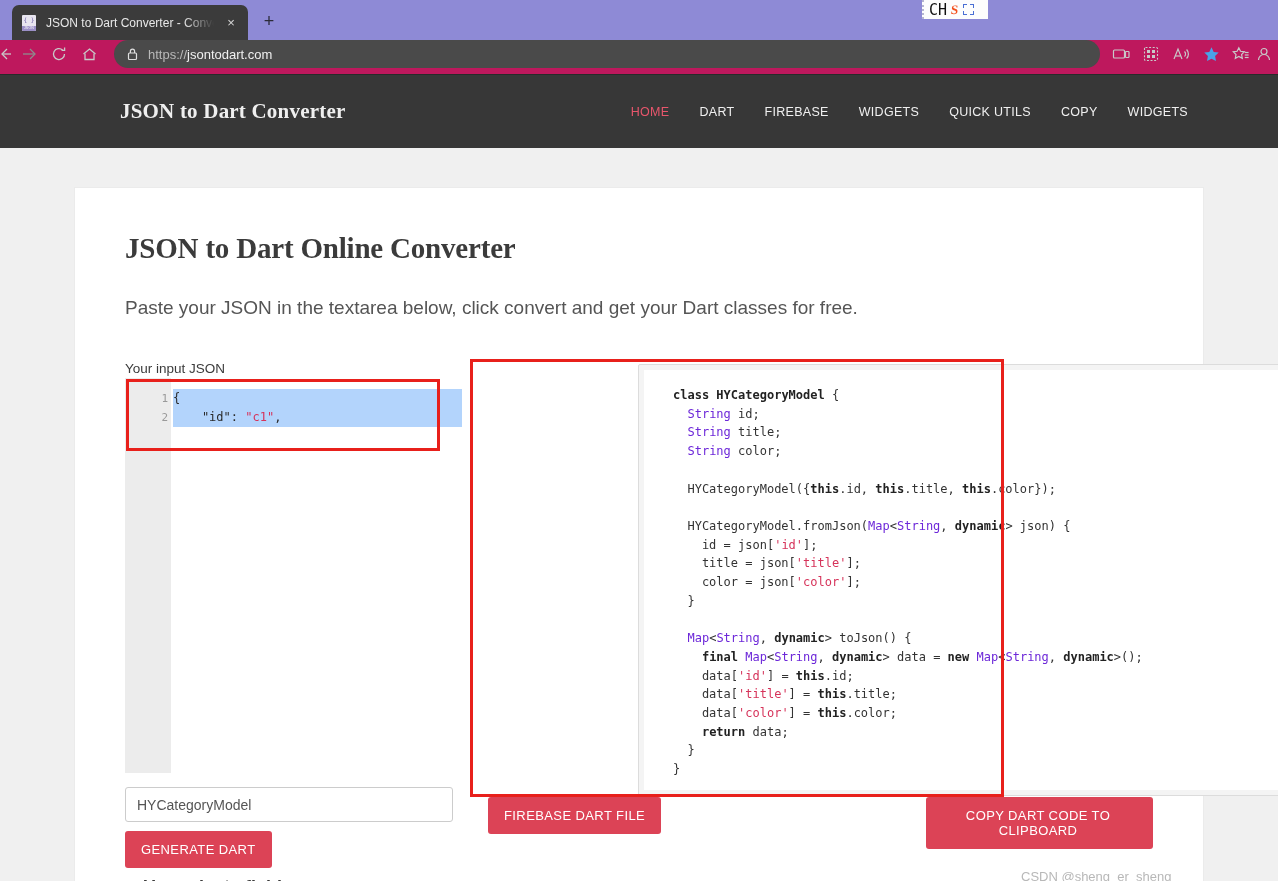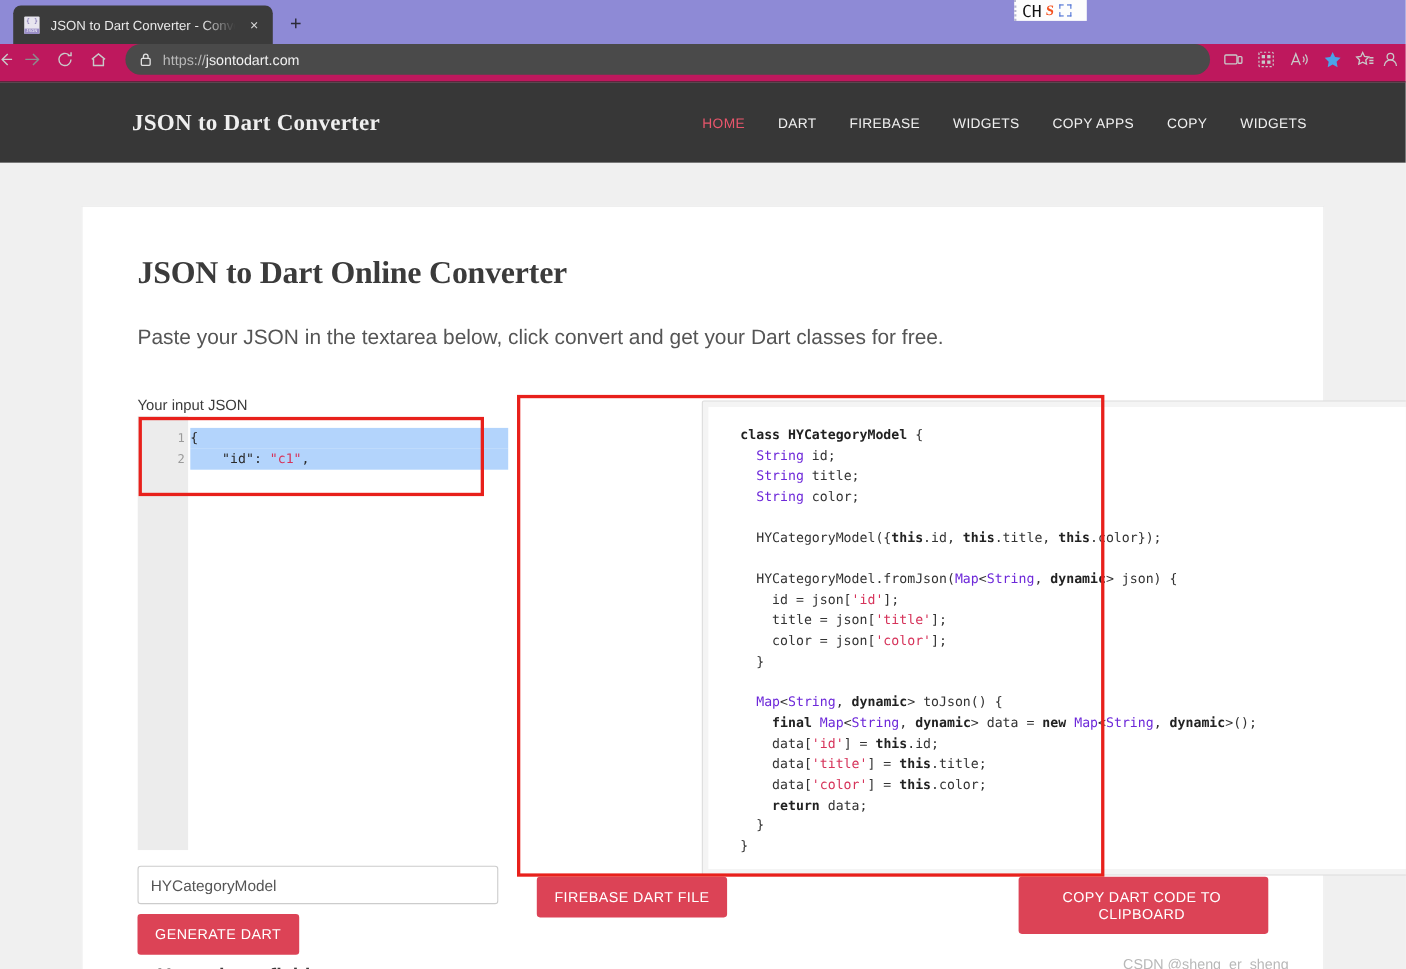--- a/index.html
+++ b/index.html
@@ -445,21 +445,21 @@
   </div>
 </div>
 
 <div id="site-header">
   <div id="site-logo">JSON to Dart Converter</div>
   <div id="site-nav">
       <a class="nav-item active">HOME</a>
       <a class="nav-item">DART</a>
       <a class="nav-item">FIREBASE</a>
       <a class="nav-item">WIDGETS</a>
-      <a class="nav-item">COPY APPS</a>
+      <a class="nav-item">QUICK UTILS</a>
       <a class="nav-item">COPY</a>
       <a class="nav-item">WIDGETS</a>
     </div>
 </div>
 
 <div id="page">
   <div id="card">
 
     <h1 id="page-title">JSON to Dart Online Converter</h1>
     <p id="page-subtitle">Paste your JSON in the textarea below, click convert and get your Dart classes for free.</p>

